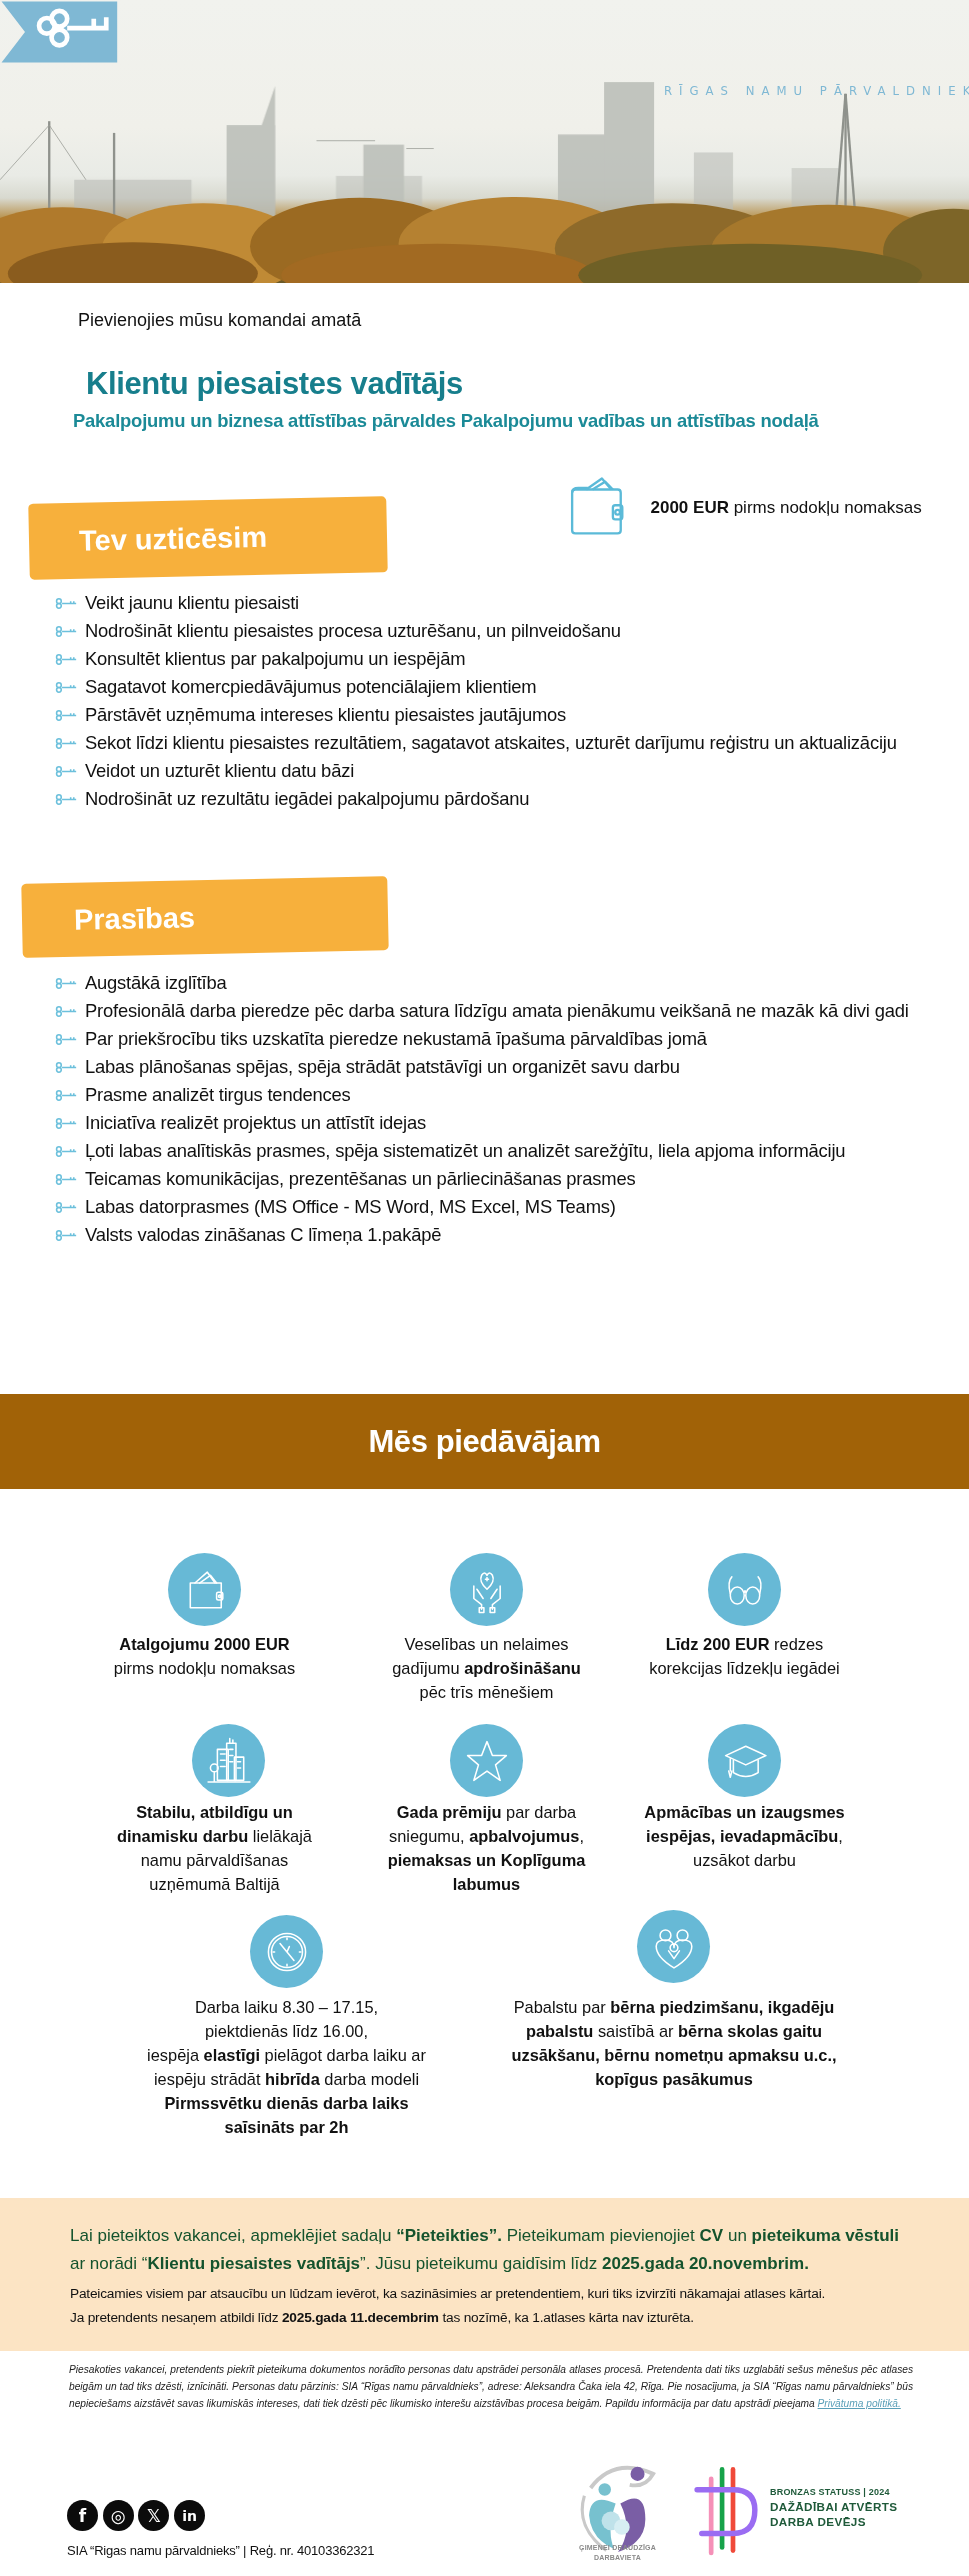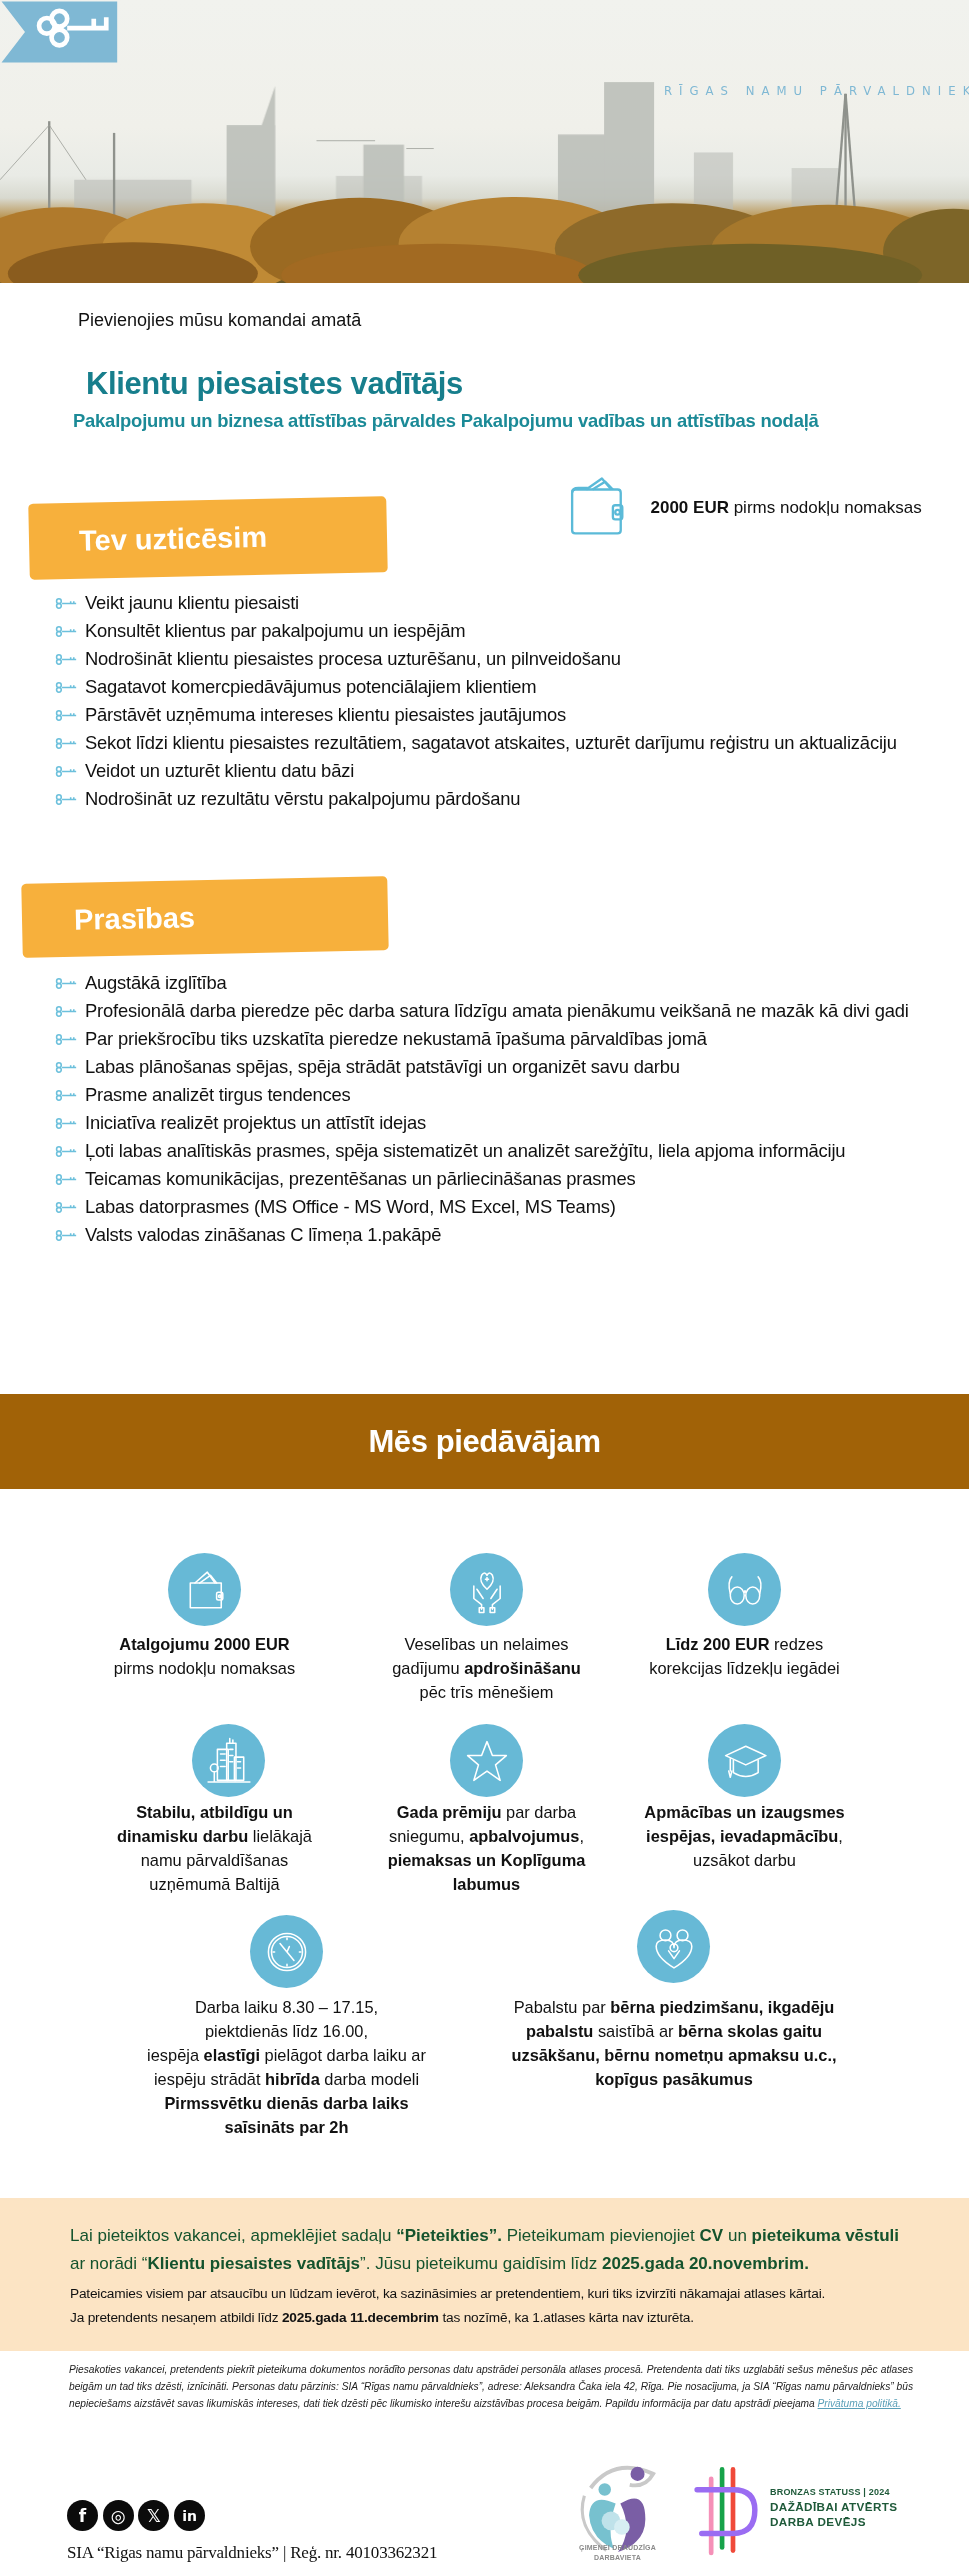--- a/index.html
+++ b/index.html
@@ -50,21 +50,21 @@
   .apply { position: absolute; left: 0; top: 2198px; width: 969px; height: 153px; background: #fce4c4; }
   .apply-main { position: absolute; left: 70px; top: 23.5px; width: 829px; font-size: 17px; line-height: 28px; text-align: justify; color: #14532d; }
   .apply-sub { position: absolute; left: 70px; top: 84px; width: 837px; font-size: 13.7px; line-height: 23.5px; color: #111; letter-spacing: -0.2px; }
 
   .privacy { position: absolute; left: 69px; top: 2361px; width: 844px; font-size: 10.2px; line-height: 17px; font-style: italic; color: #222; text-align: justify; }
   .privacy a { color: #5a9fb8; text-decoration: underline; }
 
   
   .social { position: absolute; left: 67px; top: 2500px; display: flex; gap: 4.7px; }
   .social .s { width: 31px; height: 31px; border-radius: 50%; background: #0b0b0b; display: flex; align-items: center; justify-content: center; color: #fff; font-weight: bold; font-size: 17px; font-family: "DejaVu Sans", sans-serif; }
-  .reg { position: absolute; left: 67px; top: 2543px; font-size: 17px; color: #111; letter-spacing: -0.2px; font-family: Liberation Serif, serif; }
+  .reg { position: absolute; left: 67px; top: 2543px; font-size: 13px; color: #111; letter-spacing: -0.2px; }
   .fam-logo { position: absolute; left: 575px; top: 2441px; width: 86px; height: 133px; }
   .fam-text { position: absolute; left: 577px; top: 2543px; width: 81px; text-align: center; font-size: 7px; line-height: 10.2px; color: #8a8a8a; font-weight: bold; letter-spacing: 0.2px; }
   .div-logo { position: absolute; left: 694px; top: 2463px; width: 78px; height: 94px; }
   .div-text { position: absolute; left: 770px; top: 2486px; color: #1f5a3a; font-weight: bold; }
   .div-text .l1 { font-size: 9px; letter-spacing: 0.2px; line-height: 12.5px; }
   .div-text .l2 { font-size: 11.7px; line-height: 15px; letter-spacing: 0.4px; }
 </style>
 </head>
 <body>
 
@@ -151,34 +151,34 @@
           <circle cx="5" cy="10" r="3"></circle>
           <path d="M9 7 H27 M20 7 V4 M24 7 V4"></path>
         </g>
       </svg><span>Veikt jaunu klientu piesaisti</span></li>
     <li><svg class="key" viewBox="0 0 30 14">
         <g fill="none" stroke="#6cc0dc" stroke-width="2">
           <circle cx="5" cy="4" r="3"></circle>
           <circle cx="5" cy="10" r="3"></circle>
           <path d="M9 7 H27 M20 7 V4 M24 7 V4"></path>
         </g>
+      </svg><span>Nodrošināt klientu piesaistes procesa uzturēšanu, un pilnveidošanu</span></li>
+    <li><svg class="key" viewBox="0 0 30 14">
+        <g fill="none" stroke="#6cc0dc" stroke-width="2">
+          <circle cx="5" cy="4" r="3"></circle>
+          <circle cx="5" cy="10" r="3"></circle>
+          <path d="M9 7 H27 M20 7 V4 M24 7 V4"></path>
+        </g>
       </svg><span>Konsultēt klientus par pakalpojumu un iespējām</span></li>
     <li><svg class="key" viewBox="0 0 30 14">
         <g fill="none" stroke="#6cc0dc" stroke-width="2">
           <circle cx="5" cy="4" r="3"></circle>
           <circle cx="5" cy="10" r="3"></circle>
           <path d="M9 7 H27 M20 7 V4 M24 7 V4"></path>
         </g>
-      </svg><span>Nodrošināt klientu piesaistes procesa uzturēšanu, un pilnveidošanu</span></li>
-    <li><svg class="key" viewBox="0 0 30 14">
-        <g fill="none" stroke="#6cc0dc" stroke-width="2">
-          <circle cx="5" cy="4" r="3"></circle>
-          <circle cx="5" cy="10" r="3"></circle>
-          <path d="M9 7 H27 M20 7 V4 M24 7 V4"></path>
-        </g>
       </svg><span>Sagatavot  komercpiedāvājumus potenciālajiem klientiem</span></li>
     <li><svg class="key" viewBox="0 0 30 14">
         <g fill="none" stroke="#6cc0dc" stroke-width="2">
           <circle cx="5" cy="4" r="3"></circle>
           <circle cx="5" cy="10" r="3"></circle>
           <path d="M9 7 H27 M20 7 V4 M24 7 V4"></path>
         </g>
       </svg><span>Pārstāvēt uzņēmuma intereses klientu piesaistes jautājumos</span></li>
     <li><svg class="key" viewBox="0 0 30 14">
         <g fill="none" stroke="#6cc0dc" stroke-width="2">
@@ -193,21 +193,21 @@
           <circle cx="5" cy="10" r="3"></circle>
           <path d="M9 7 H27 M20 7 V4 M24 7 V4"></path>
         </g>
       </svg><span>Veidot un uzturēt klientu datu bāzi</span></li>
     <li><svg class="key" viewBox="0 0 30 14">
         <g fill="none" stroke="#6cc0dc" stroke-width="2">
           <circle cx="5" cy="4" r="3"></circle>
           <circle cx="5" cy="10" r="3"></circle>
           <path d="M9 7 H27 M20 7 V4 M24 7 V4"></path>
         </g>
-      </svg><span>Nodrošināt uz rezultātu vērstu pakalpojumu pārdošanu</span></li>
+      </svg><span>Nodrošināt uz rezultātu iegādei pakalpojumu pārdošanu</span></li>
   </ul>
 
 <div class="badge badge-2">
   <span>Prasības</span>
 </div>
 <ul class="list list-2" id="list-req">
     <li><svg class="key" viewBox="0 0 30 14">
         <g fill="none" stroke="#6cc0dc" stroke-width="2">
           <circle cx="5" cy="4" r="3"></circle>
           <circle cx="5" cy="10" r="3"></circle>

